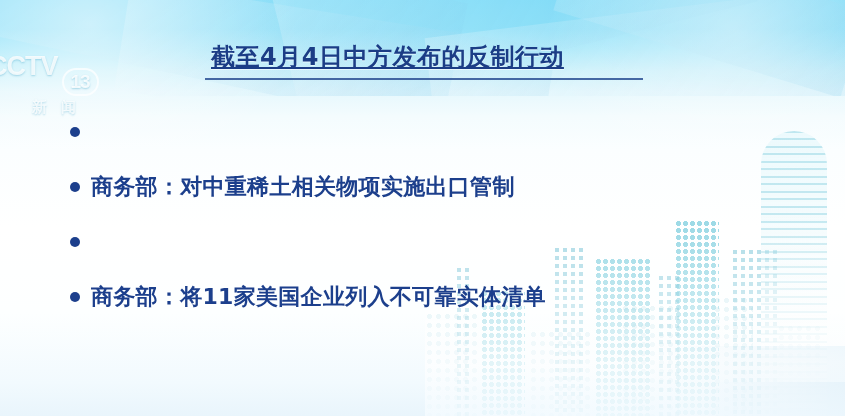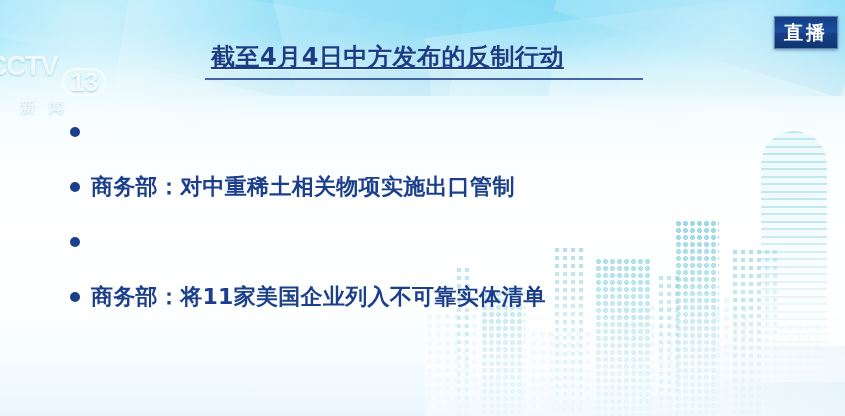--- a/index.html
+++ b/index.html
@@ -138,27 +138,27 @@
     font-weight: 700;
     font-size: 27px;
     letter-spacing: -1px;
     text-shadow: 0 1px 2px rgba(80,170,205,.45);
     font-family: "Liberation Sans", sans-serif;
   }
   .logo-13 {
     border: 2px solid rgba(255,255,255,.72);
     border-radius: 14px;
     padding: 0 7px;
-    font-size: 26px;
+    font-size: 19px;
     line-height: 24px;
     margin-top: 32px;
   }
   .logo-sub {
     margin-top: 2px;
-    margin-left: 32px;
+    margin-left: 44px;
     color: rgba(255,255,255,.78);
     font-size: 15px;
     font-weight: 700;
     letter-spacing: 14px;
     text-shadow: 0 1px 2px rgba(80,170,205,.4);
   }
 
   
   .live-badge {
     position: absolute;
@@ -265,21 +265,20 @@
   </div>
 
   <div class="logo">
     <div class="logo-main">
       <span>CCTV</span>
       <span class="logo-13">13</span>
     </div>
     <div class="logo-sub">新闻</div>
   </div>
 
-  <div class="live-badge">直播</div>
 
   <div class="headline">截至4月4日中方发布的反制行动</div>
   <div class="headline-rule"></div>
 
   <div class="bullets">
     <div class="bullet-row">
       <span class="bullet-dot"></span>
     </div>
     <div class="bullet-row">
       <span class="bullet-dot"></span>

